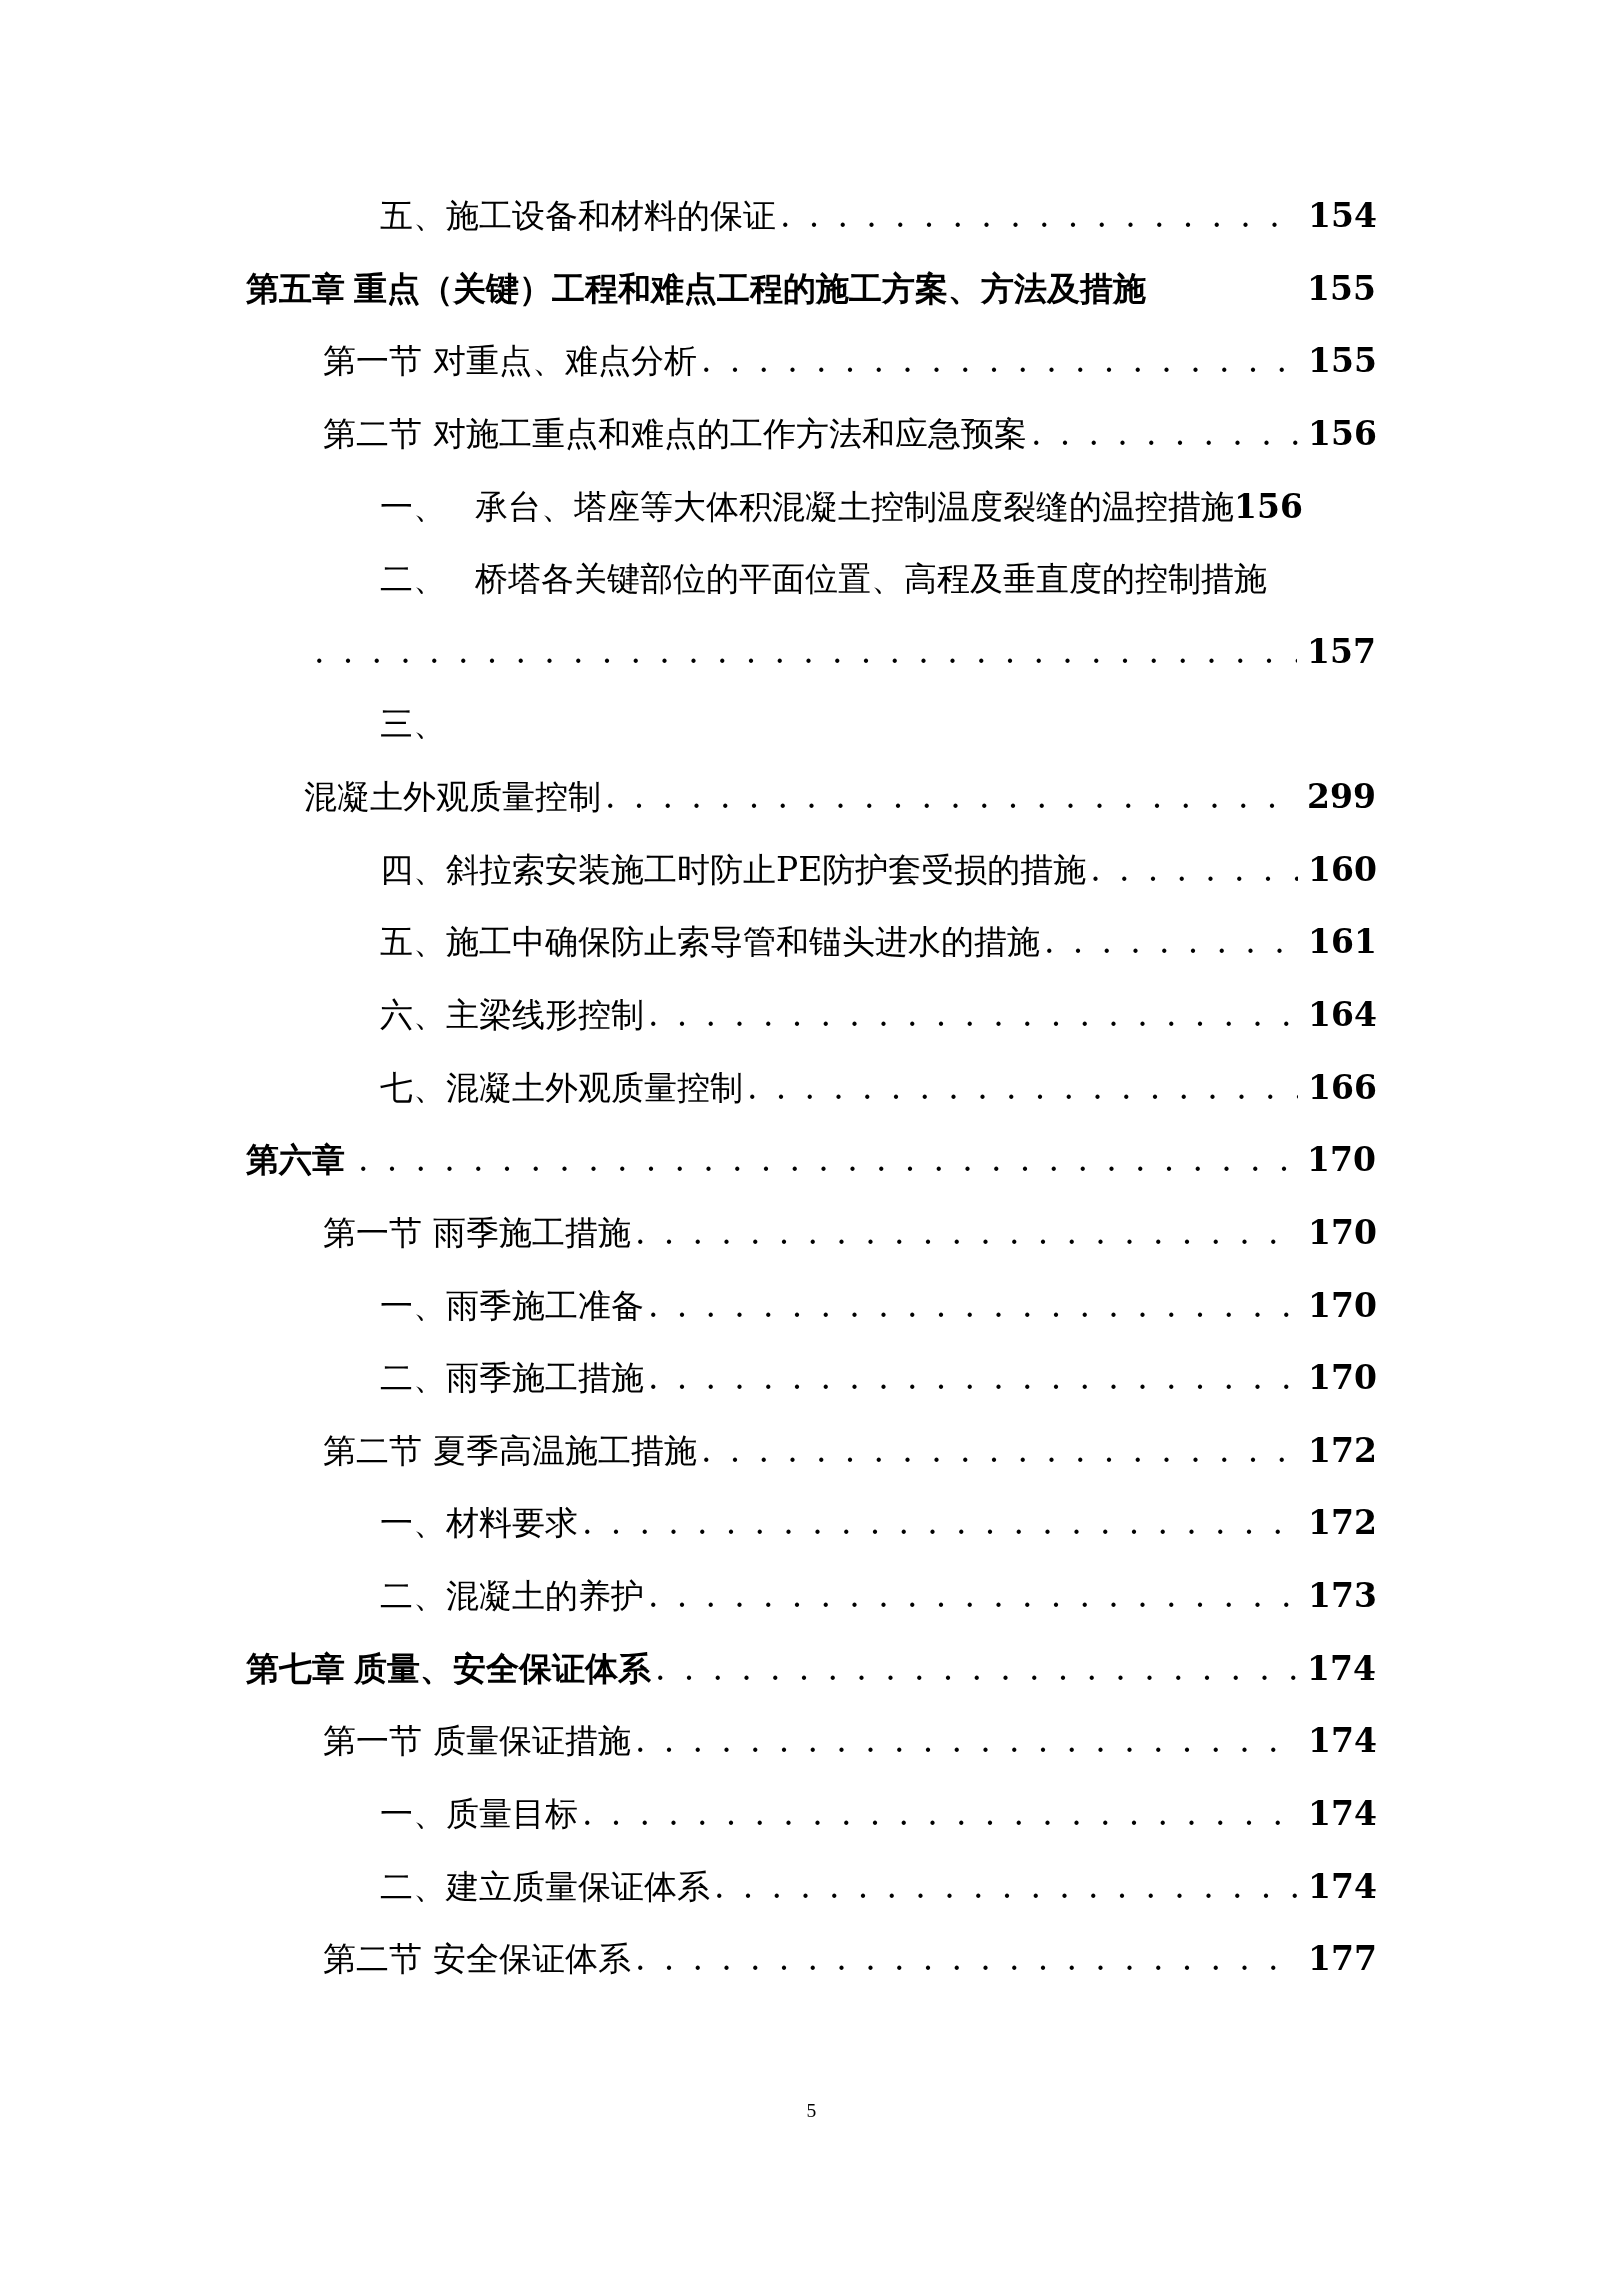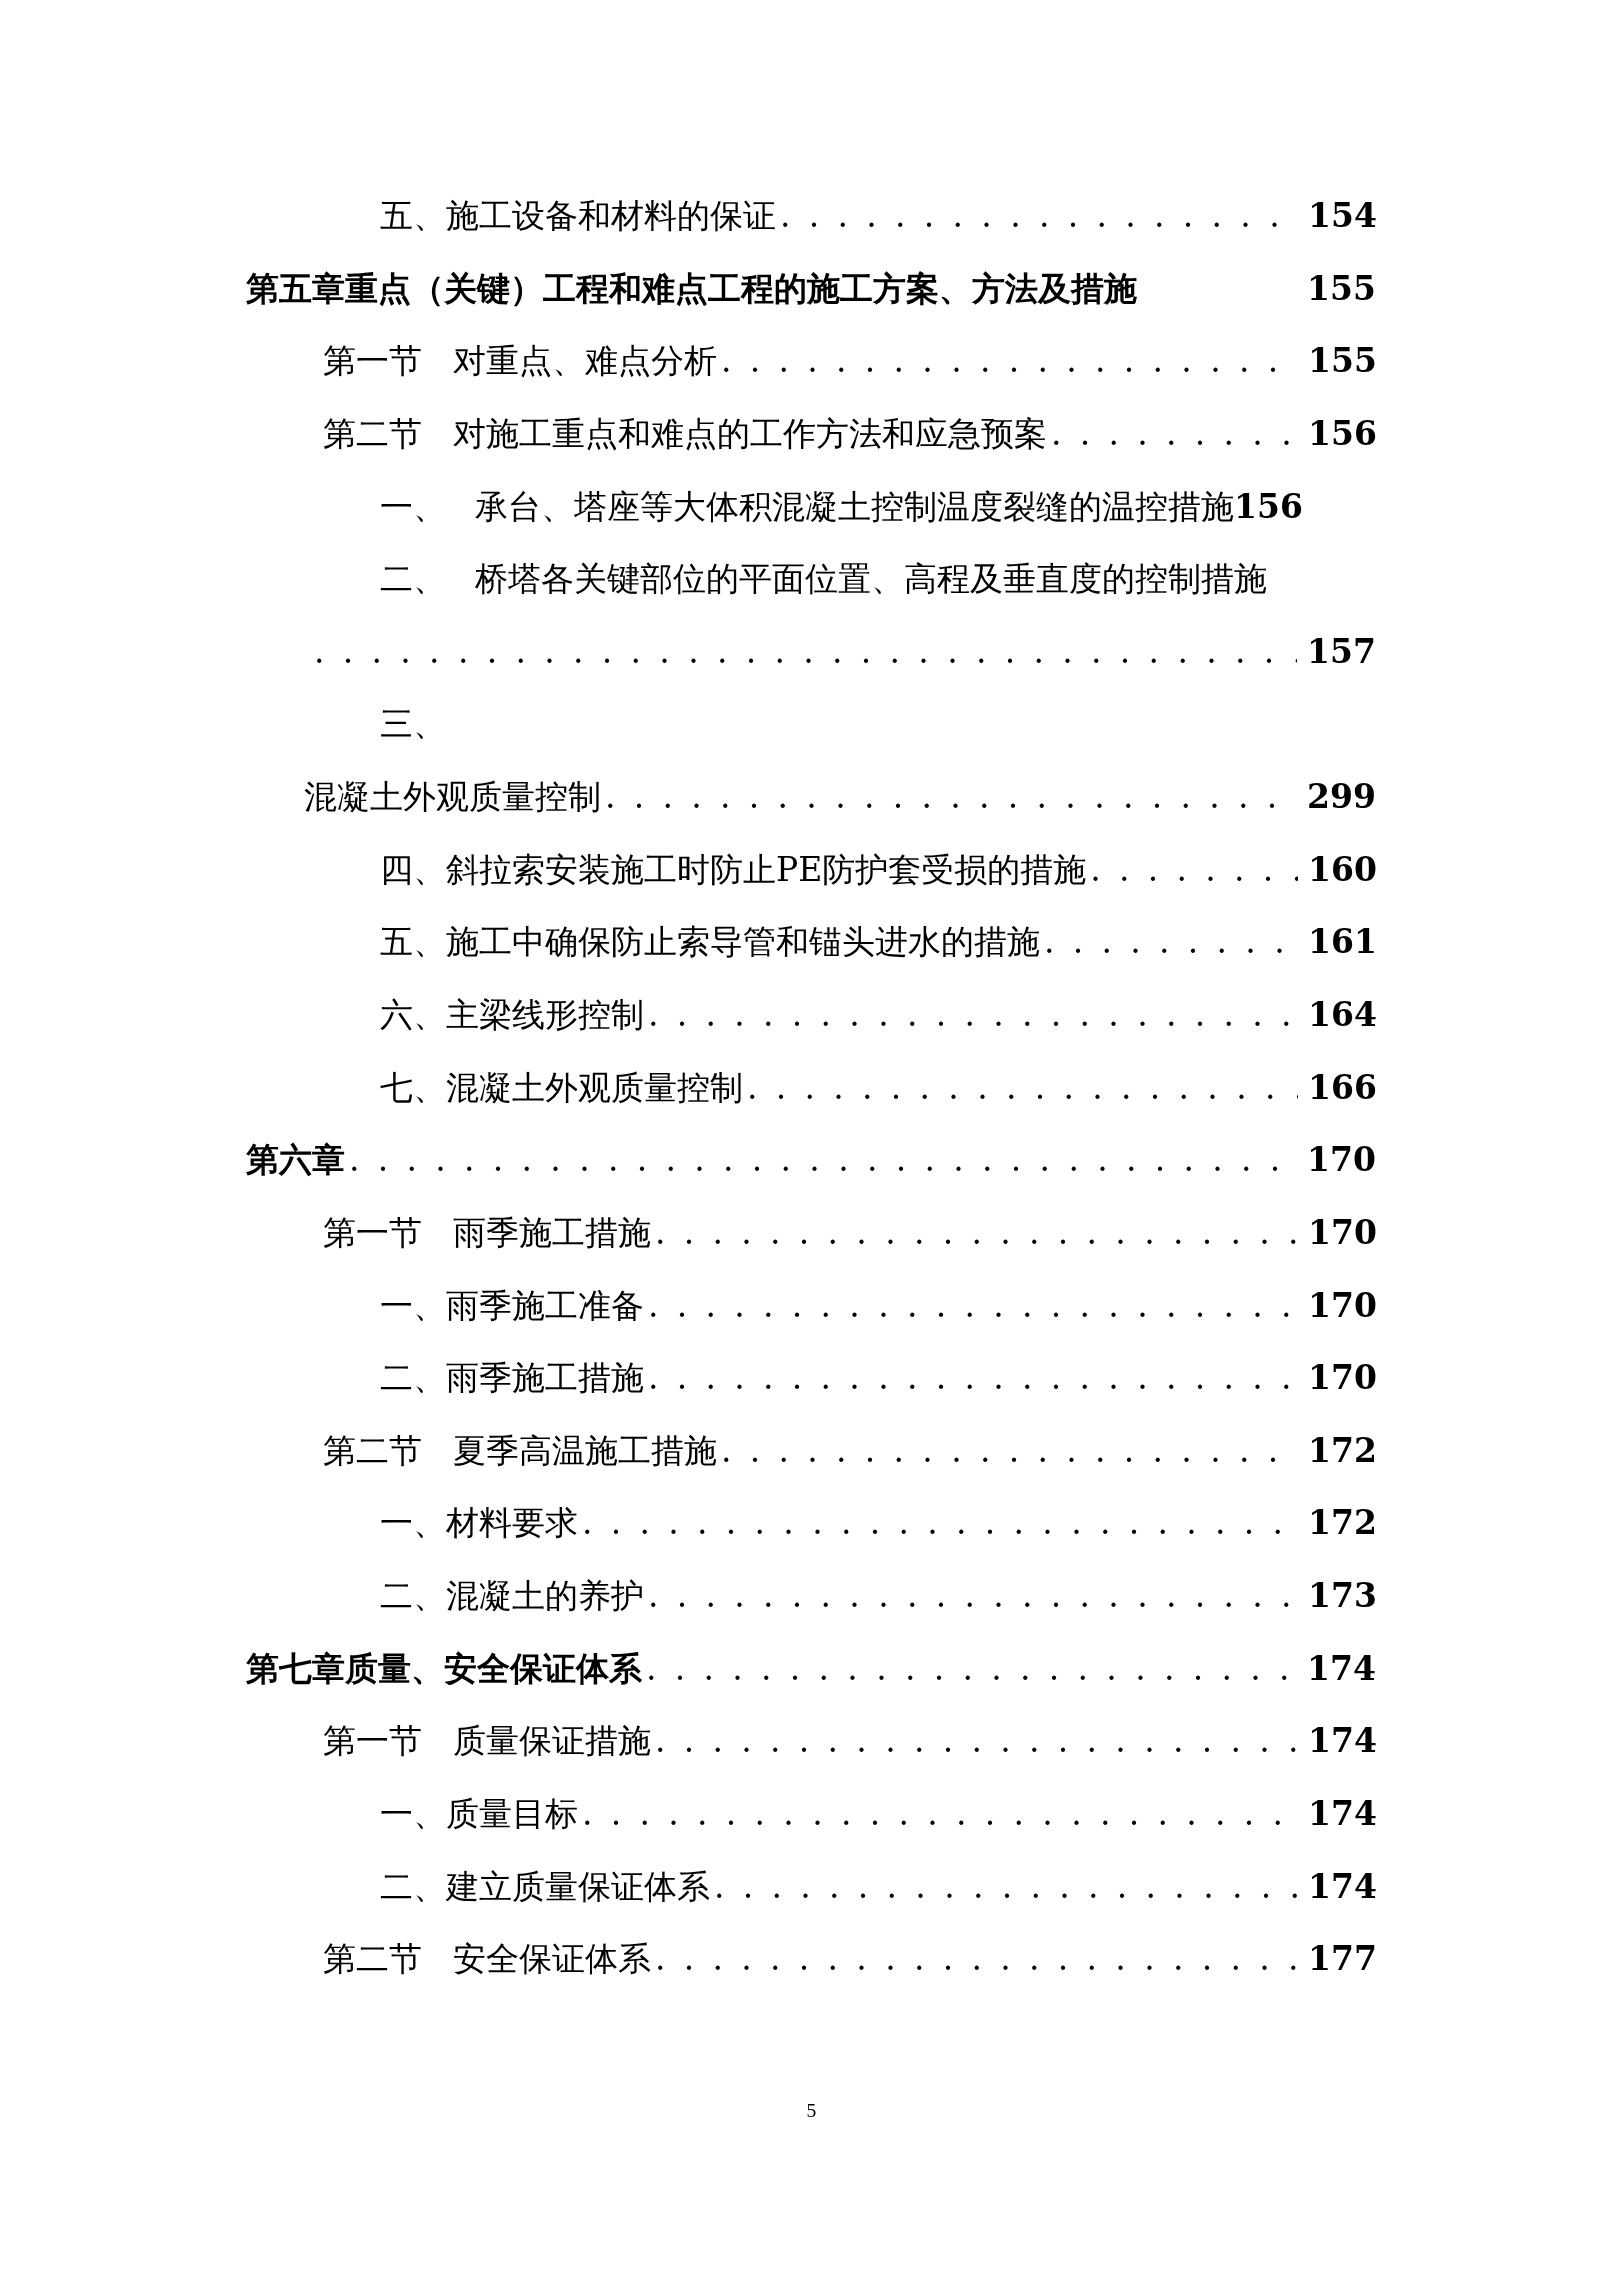--- a/index.html
+++ b/index.html
@@ -8,22 +8,22 @@
   .toc { position: absolute; left: 0; top: 0; width: 1623px; }
   .line { position: absolute; height: 46px; display: flex; align-items: center;
           font-size: 33px; line-height: 46px; white-space: nowrap; }
   .line.lvl1 { left: 246px; width: 1130px; font-weight: bold; }
   .line.lvl2 { left: 323px; width: 1054px; }
   .line.lvl3 { left: 380px; width: 997px; }
   .line.cont { left: 304px; width: 1072px; }
   .line.leader-only { left: 314px; width: 1062px; }
   .num-prefix { display: inline-block; }
   .lvl3 .num-prefix { width: 95px; }
-  .lvl2 .num-prefix { margin-right: 31px; }
-  .lvl1 .num-prefix { margin-right: 0; }
+  .lvl2 .num-prefix { margin-right: 11px; }
+  .lvl1 .num-prefix { margin-right: 9px; }
   .title { display: inline-block; }
   .dots { flex: 1 1 auto; overflow: hidden; margin: 0 10.5px 0 3.9px; letter-spacing: 0;
           font-weight: normal; height: 46px; }
   .dots::before { content: ". . . . . . . . . . . . . . . . . . . . . . . . . . . . . . . . . . . . . . . . . . . . . . . . . . . . . . . . . . . . . . . . . . . . . . . . . . . . . . . . . . . . . . . . . . . . . . . . . . . . . . . . . . . . . . . . . . . . . . . . . . . ";
                   display: block; white-space: nowrap; letter-spacing: 3.9px; }
   .nodots { flex: 1 1 auto; }
   .page { flex: 0 0 auto; text-align: right; font-family: "DejaVu Serif", "Liberation Serif", serif; font-weight: bold; }
   .lvl1 .page { font-weight: bold; }
   .overflow { width: auto !important; }
   .footer-page { position: absolute; top: 2100px; left: 0; width: 1623px; text-align: center;

